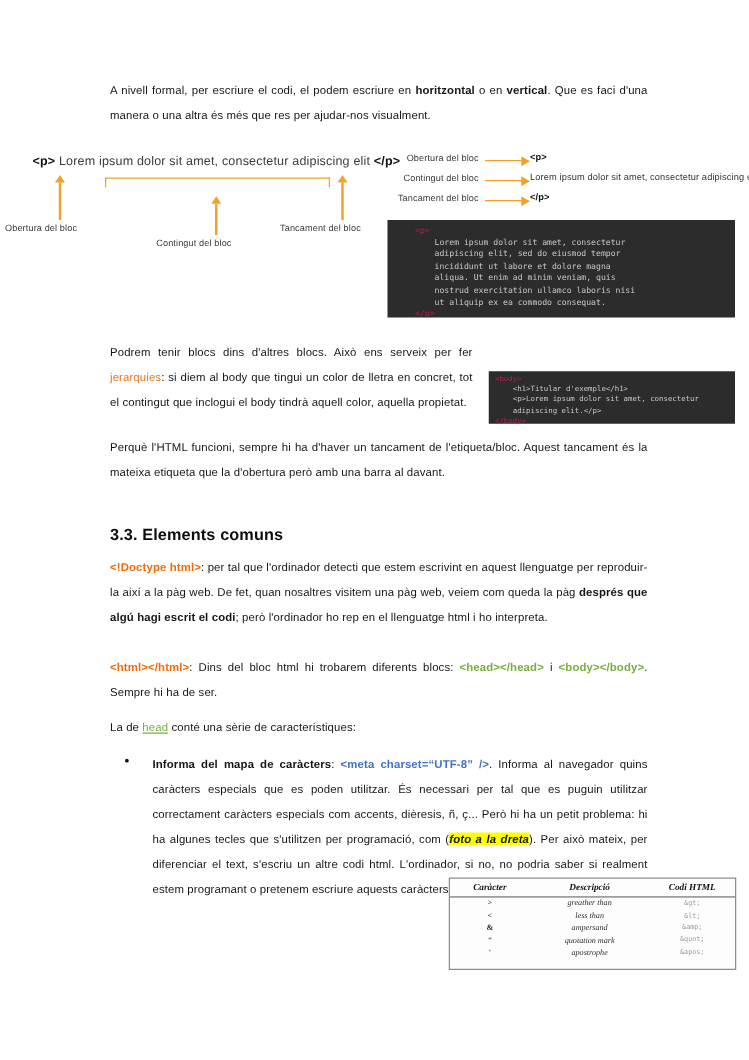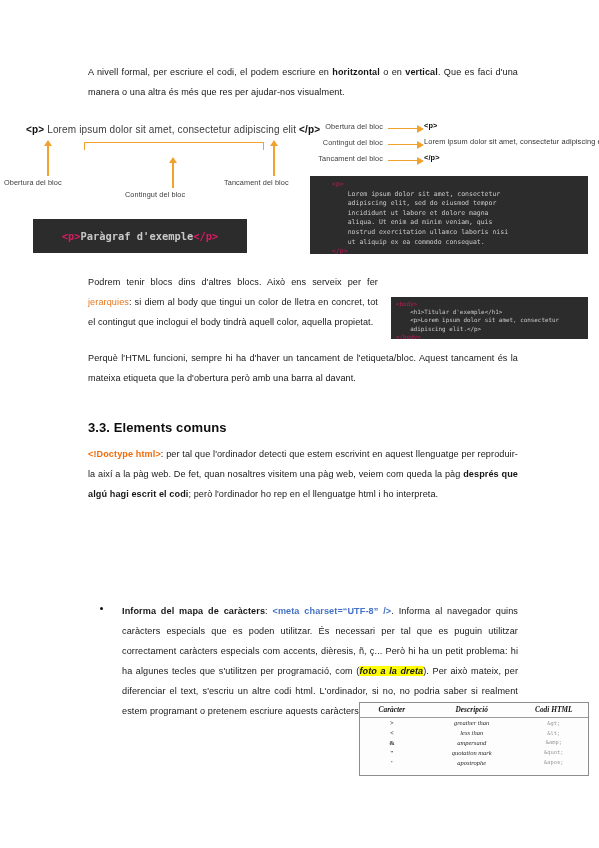--- a/index.html
+++ b/index.html
@@ -246,41 +246,46 @@
 
   <div class="codebox" id="codebox-p"><span class="tag">&lt;p&gt;</span>
 <span>    Lorem ipsum dolor sit amet, consectetur
     adipiscing elit, sed do eiusmod tempor
     incididunt ut labore et dolore magna
     aliqua. Ut enim ad minim veniam, quis
     nostrud exercitation ullamco laboris nisi
     ut aliquip ex ea commodo consequat.</span>
 <span class="tag">&lt;/p&gt;</span></div>
 
-  <div class="codebox" id="codebox-par"><span class="tagl">&lt;p&gt;</span><span>Paràgraf d'exemple</span><span class="tagl">&lt;/p&gt;</span></div>
 
   <div class="para" style="left:88px; top:272px; width:290px;">
     Podrem tenir blocs dins d'altres blocs. Això ens serveix per fer <span class="orange">jerarquies</span>: si diem al body que tingui un color de lletra en concret, tot el contingut que inclogui el body tindrà aquell color, aquella propietat.
   </div>
 
   <div class="codebox" id="codebox-body"><span class="tag">&lt;body&gt;</span>
 <span>    &lt;h1&gt;Titular d'exemple&lt;/h1&gt;</span>
 <span>    &lt;p&gt;Lorem ipsum dolor sit amet, consectetur</span>
 <span>    adipiscing elit.&lt;/p&gt;</span>
 <span class="tag">&lt;/body&gt;</span></div>
 
   <div class="para" style="left:88px; top:348px; width:430px;">Perquè l'HTML funcioni, sempre hi ha d'haver un tancament de l'etiqueta/bloc. Aquest tancament és la mateixa etiqueta que la d'obertura però amb una barra al davant.</div>
 
   <h3 class="section" style="left:88px; top:420px;">3.3. Elements comuns</h3>
 
   <div class="para" style="left:88px; top:444px; width:430px;">
     <span class="orange-strong">&lt;!Doctype html&gt;</span>: per tal que l'ordinador detecti que estem escrivint en aquest llenguatge per reproduir-la així a la pàg web. De fet, quan nosaltres visitem una pàg web, veiem com queda la pàg <b>després que algú hagi escrit el codi</b>; però l'ordinador ho rep en el llenguatge html i ho interpreta.
   </div>
 
-
+  <div class="para" style="left:88px; top:524px; width:430px;">
+    <span class="orange-strong">&lt;html&gt;&lt;/html&gt;</span>: Dins del bloc html hi trobarem diferents blocs: <span class="green">&lt;head&gt;&lt;/head&gt;</span> i <span class="green">&lt;body&gt;&lt;/body&gt;</span>. Sempre hi ha de ser.
+  </div>
+
+  <div class="para nj" style="left:88px; top:572px; width:430px;">
+    La de <span class="ul-green">head</span> conté una sèrie de característiques:
+  </div>
 
   <div id="bullet-block">
     <div class="bullet-dot"></div>
     <div class="bullet-text">
       <b>Informa del mapa de caràcters</b>: <span class="blue b">&lt;meta charset=“UTF-8” /&gt;</span>. Informa al navegador quins caràcters especials que es poden utilitzar. És necessari per tal que es puguin utilitzar correctament caràcters especials com accents, dièresis, ñ, ç... Però hi ha un petit problema: hi ha algunes tecles que s'utilitzen per programació, com (<span class="hl">foto a la dreta</span>). Per això mateix, per diferenciar el text, s'escriu un altre codi html. L'ordinador, si no, no podria saber si realment estem programant o pretenem escriure aquests caràcters.
     </div>
   </div>
 
   <div id="entity-table">
     <table>

